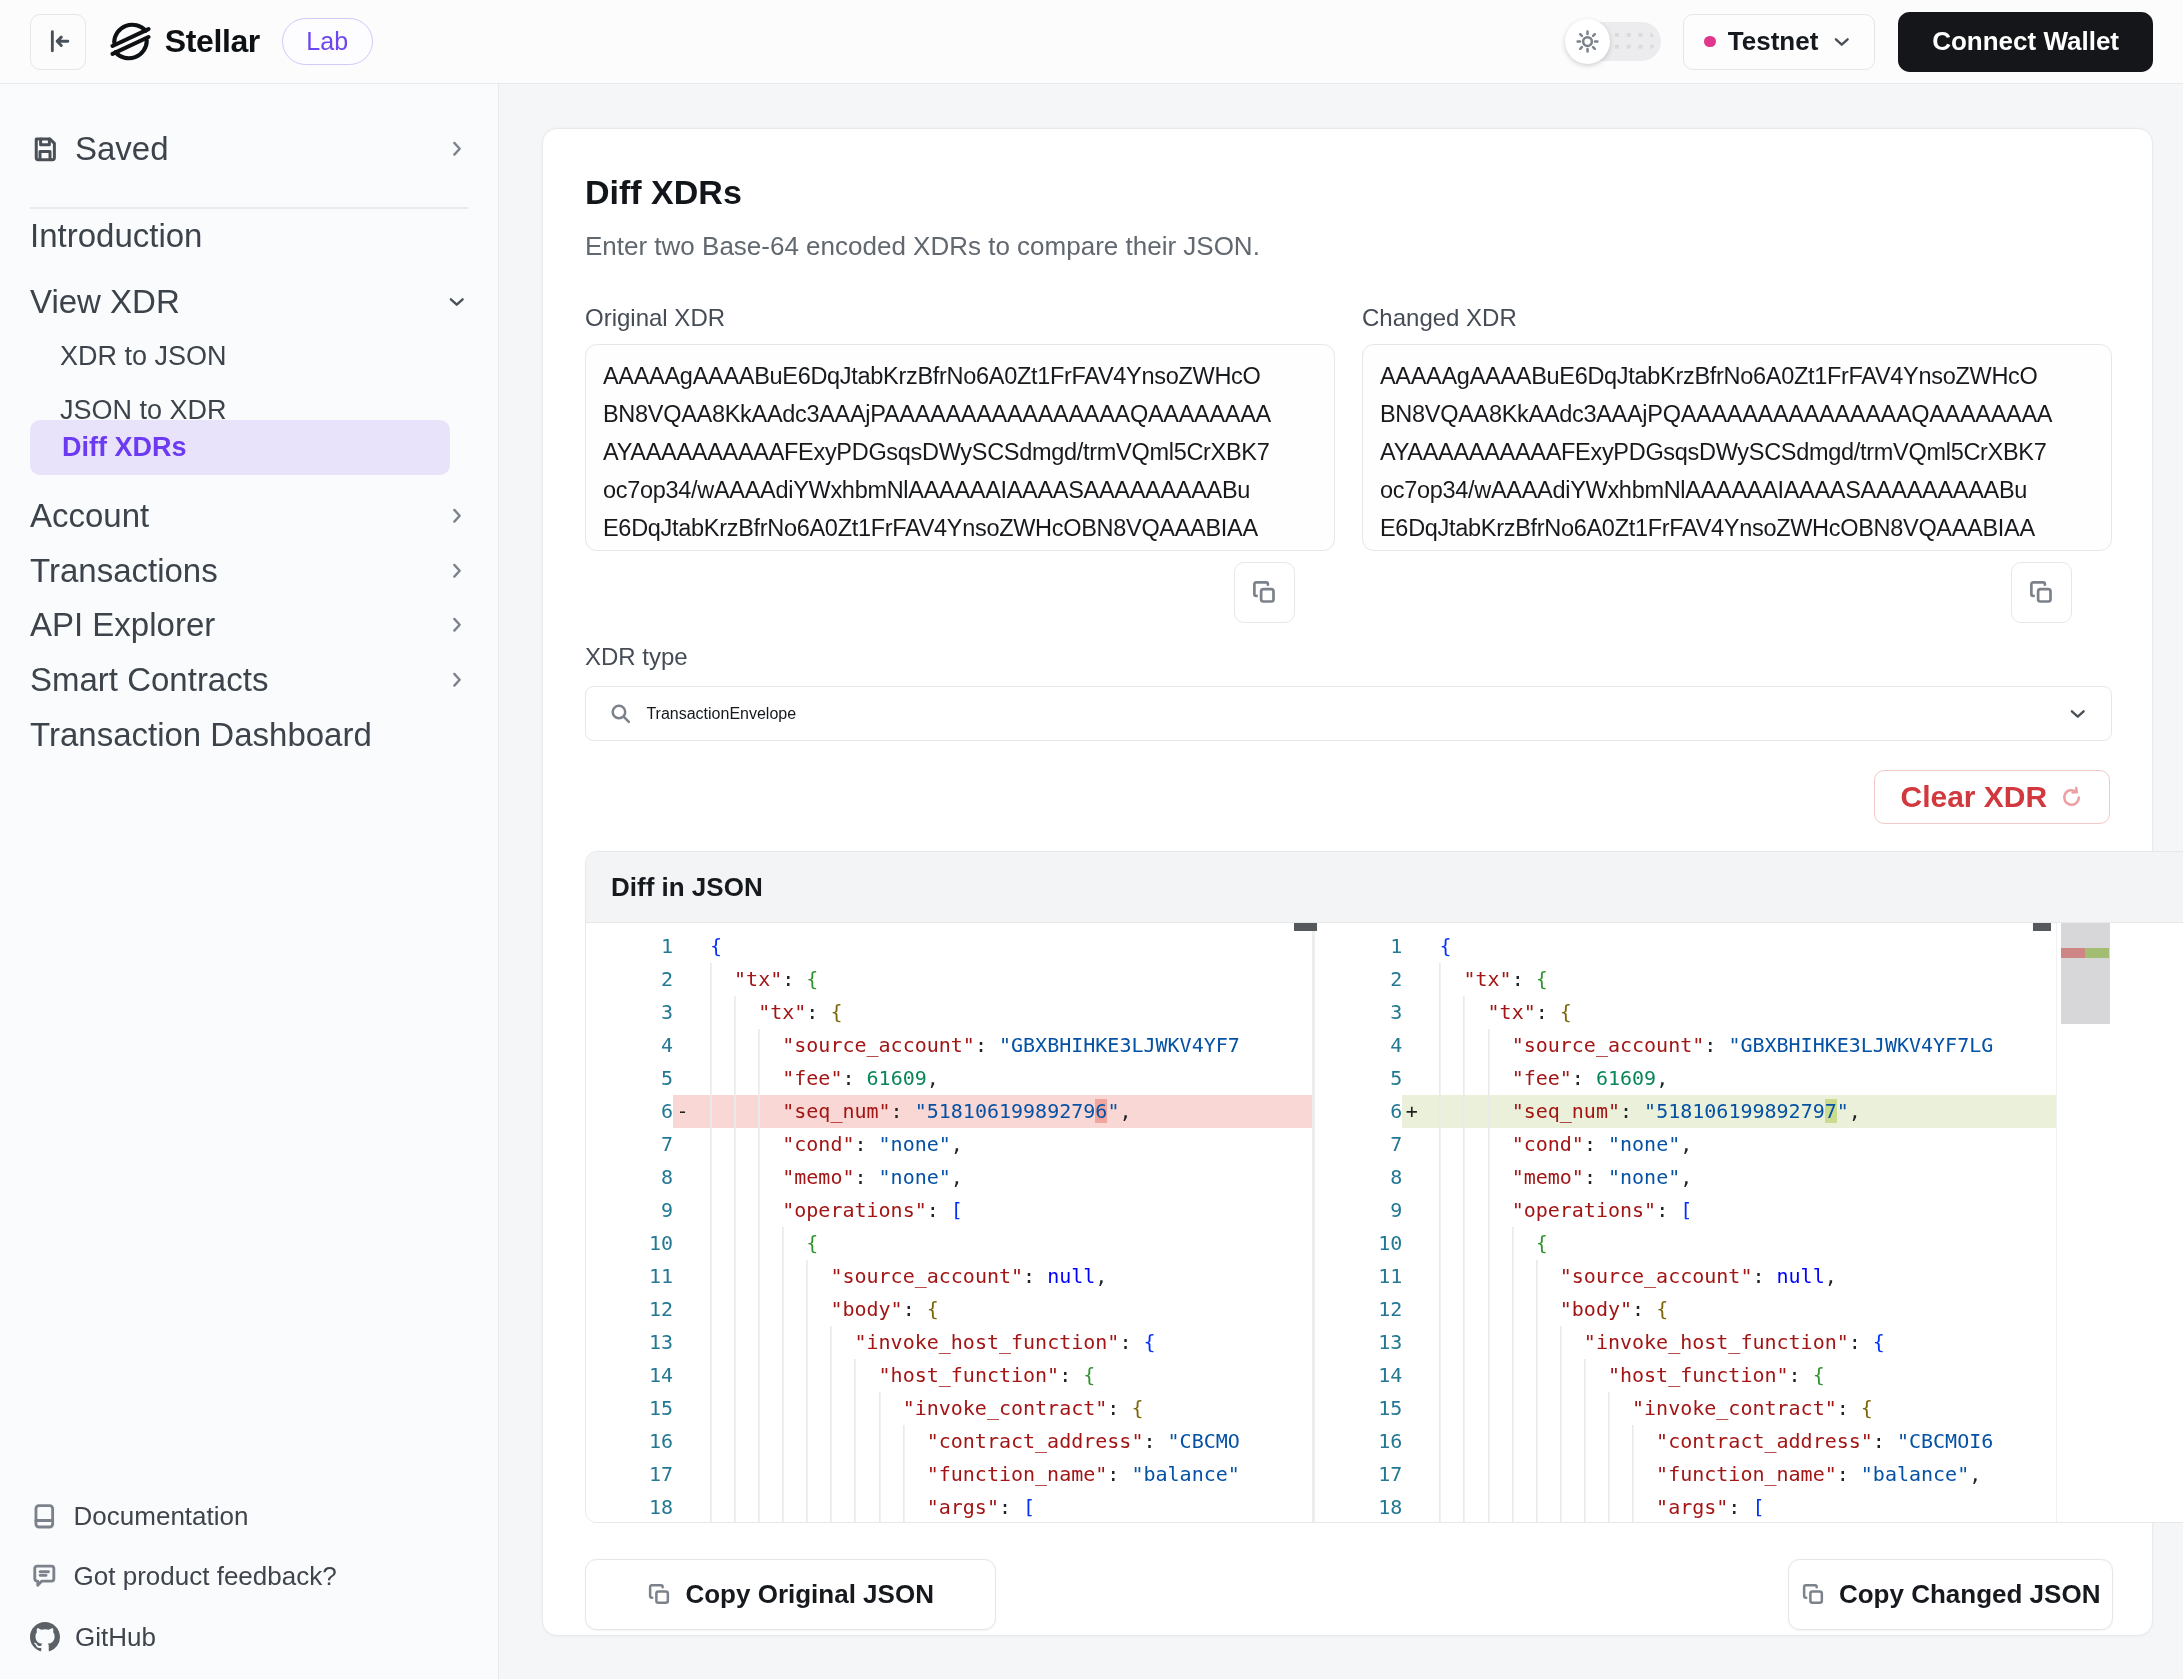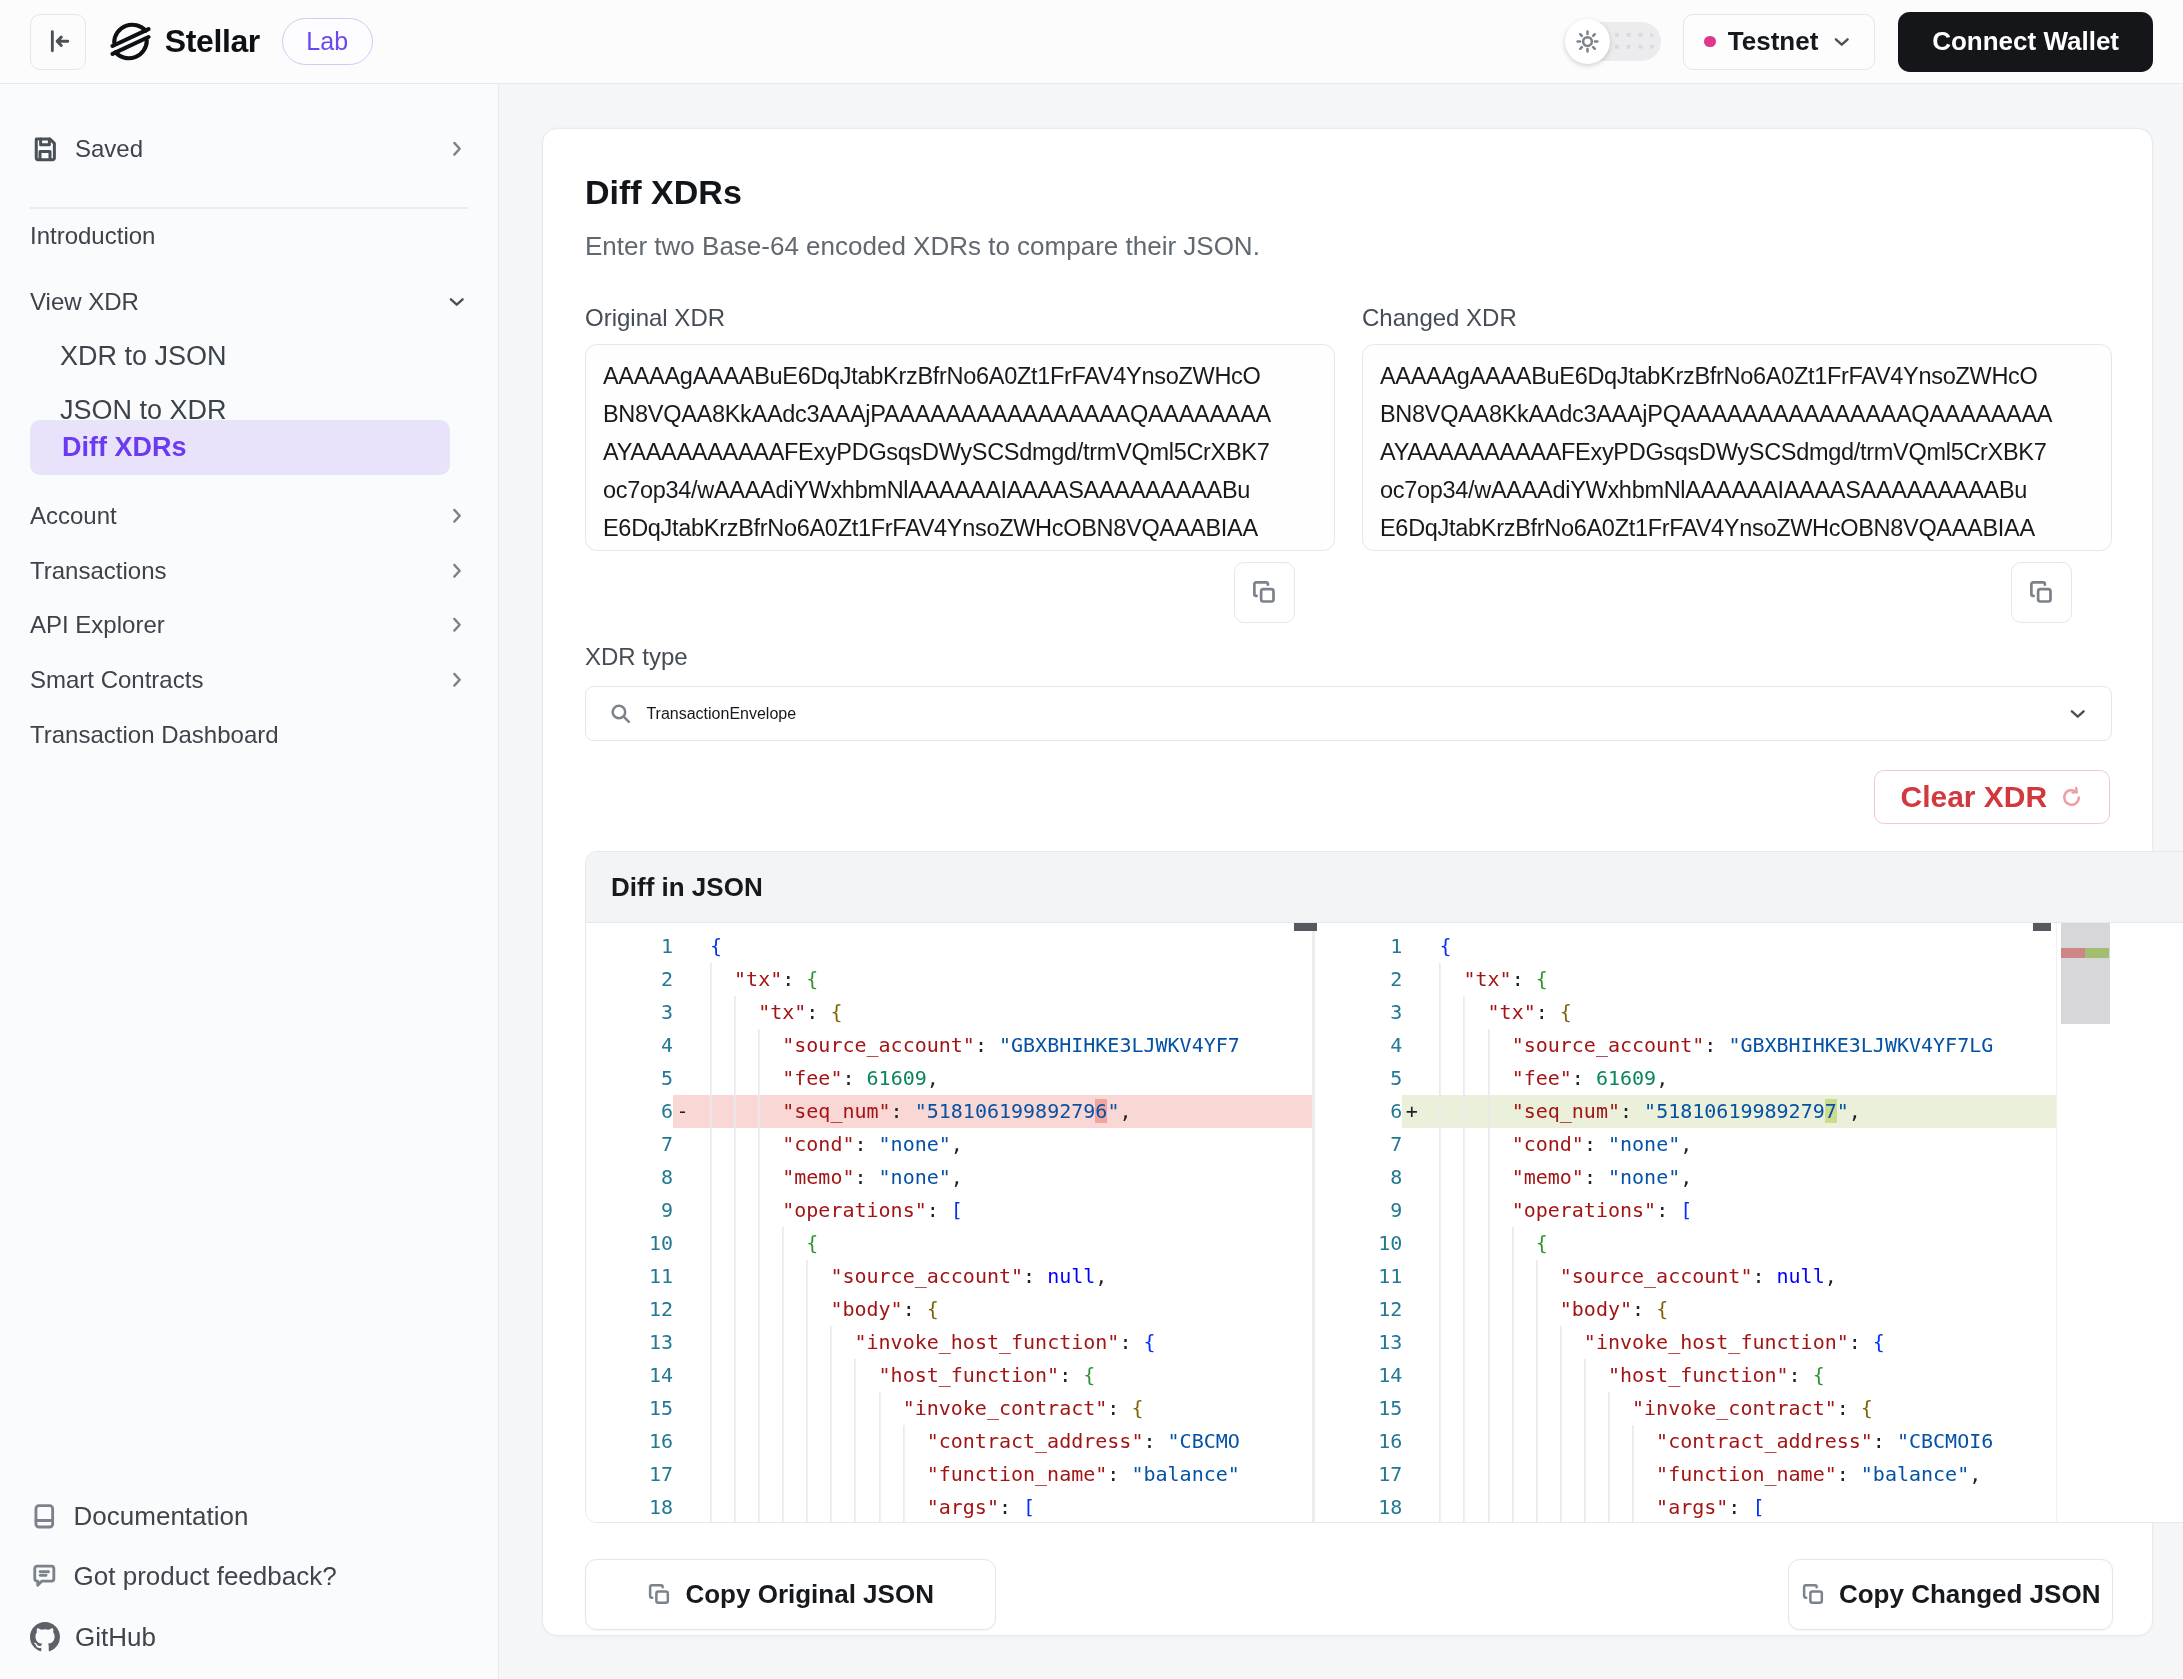--- a/index.html
+++ b/index.html
@@ -24,21 +24,21 @@
   .net-select{margin-left:22px;height:54px;padding:0 20px;border:1.7px solid #e5e6e9;border-radius:10px;
        background:#fdfdfe;display:flex;align-items:center;gap:11.8px;cursor:pointer}
   .net-dot{width:11.8px;height:11.8px;border-radius:50%;background:#e0368c}
   .net-label{font-size:26px;font-weight:600;color:#16191d}
   .connect-btn{margin-left:23.5px;height:60px;padding:4px 34px;border:none;border-radius:11.8px;background:#141619;
        color:#fff;font-size:26px;font-weight:700;font-family:inherit;cursor:pointer}
   
   .sb{position:absolute;left:0;top:84px;width:499px;height:1595px;background:#fafbfc;
       border-right:1.7px solid #e8e9eb;box-sizing:border-box}
   .sb-item{position:absolute;left:30px;right:30px;height:50px;display:flex;align-items:center;
-      font-size:24px;font-weight:500;color:#3c434b;cursor:pointer}
+      font-size:33px;font-weight:500;color:#3c434b;cursor:pointer}
   .sb-item .grow{flex:1}
   .sb-sub{left:60px;font-size:27px}
   .sb-divider{position:absolute;left:30px;right:30px;top:123px;height:1.7px;background:#eaebed}
   .sb-active{position:absolute;left:30px;width:420px;top:336px;height:55px;background:#e8e3fb;border-radius:10px;
       display:flex;align-items:center;padding-left:32px;box-sizing:border-box;font-size:27px;font-weight:700;
       color:#6c3bf1;cursor:pointer}
   .sb-foot{position:absolute;left:30px;right:30px;height:42px;display:flex;align-items:center;gap:15px;
       font-size:26px;color:#40454d;cursor:pointer}
   
   .card{position:absolute;left:542px;top:128px;width:1611px;height:1508px;background:#fff;

